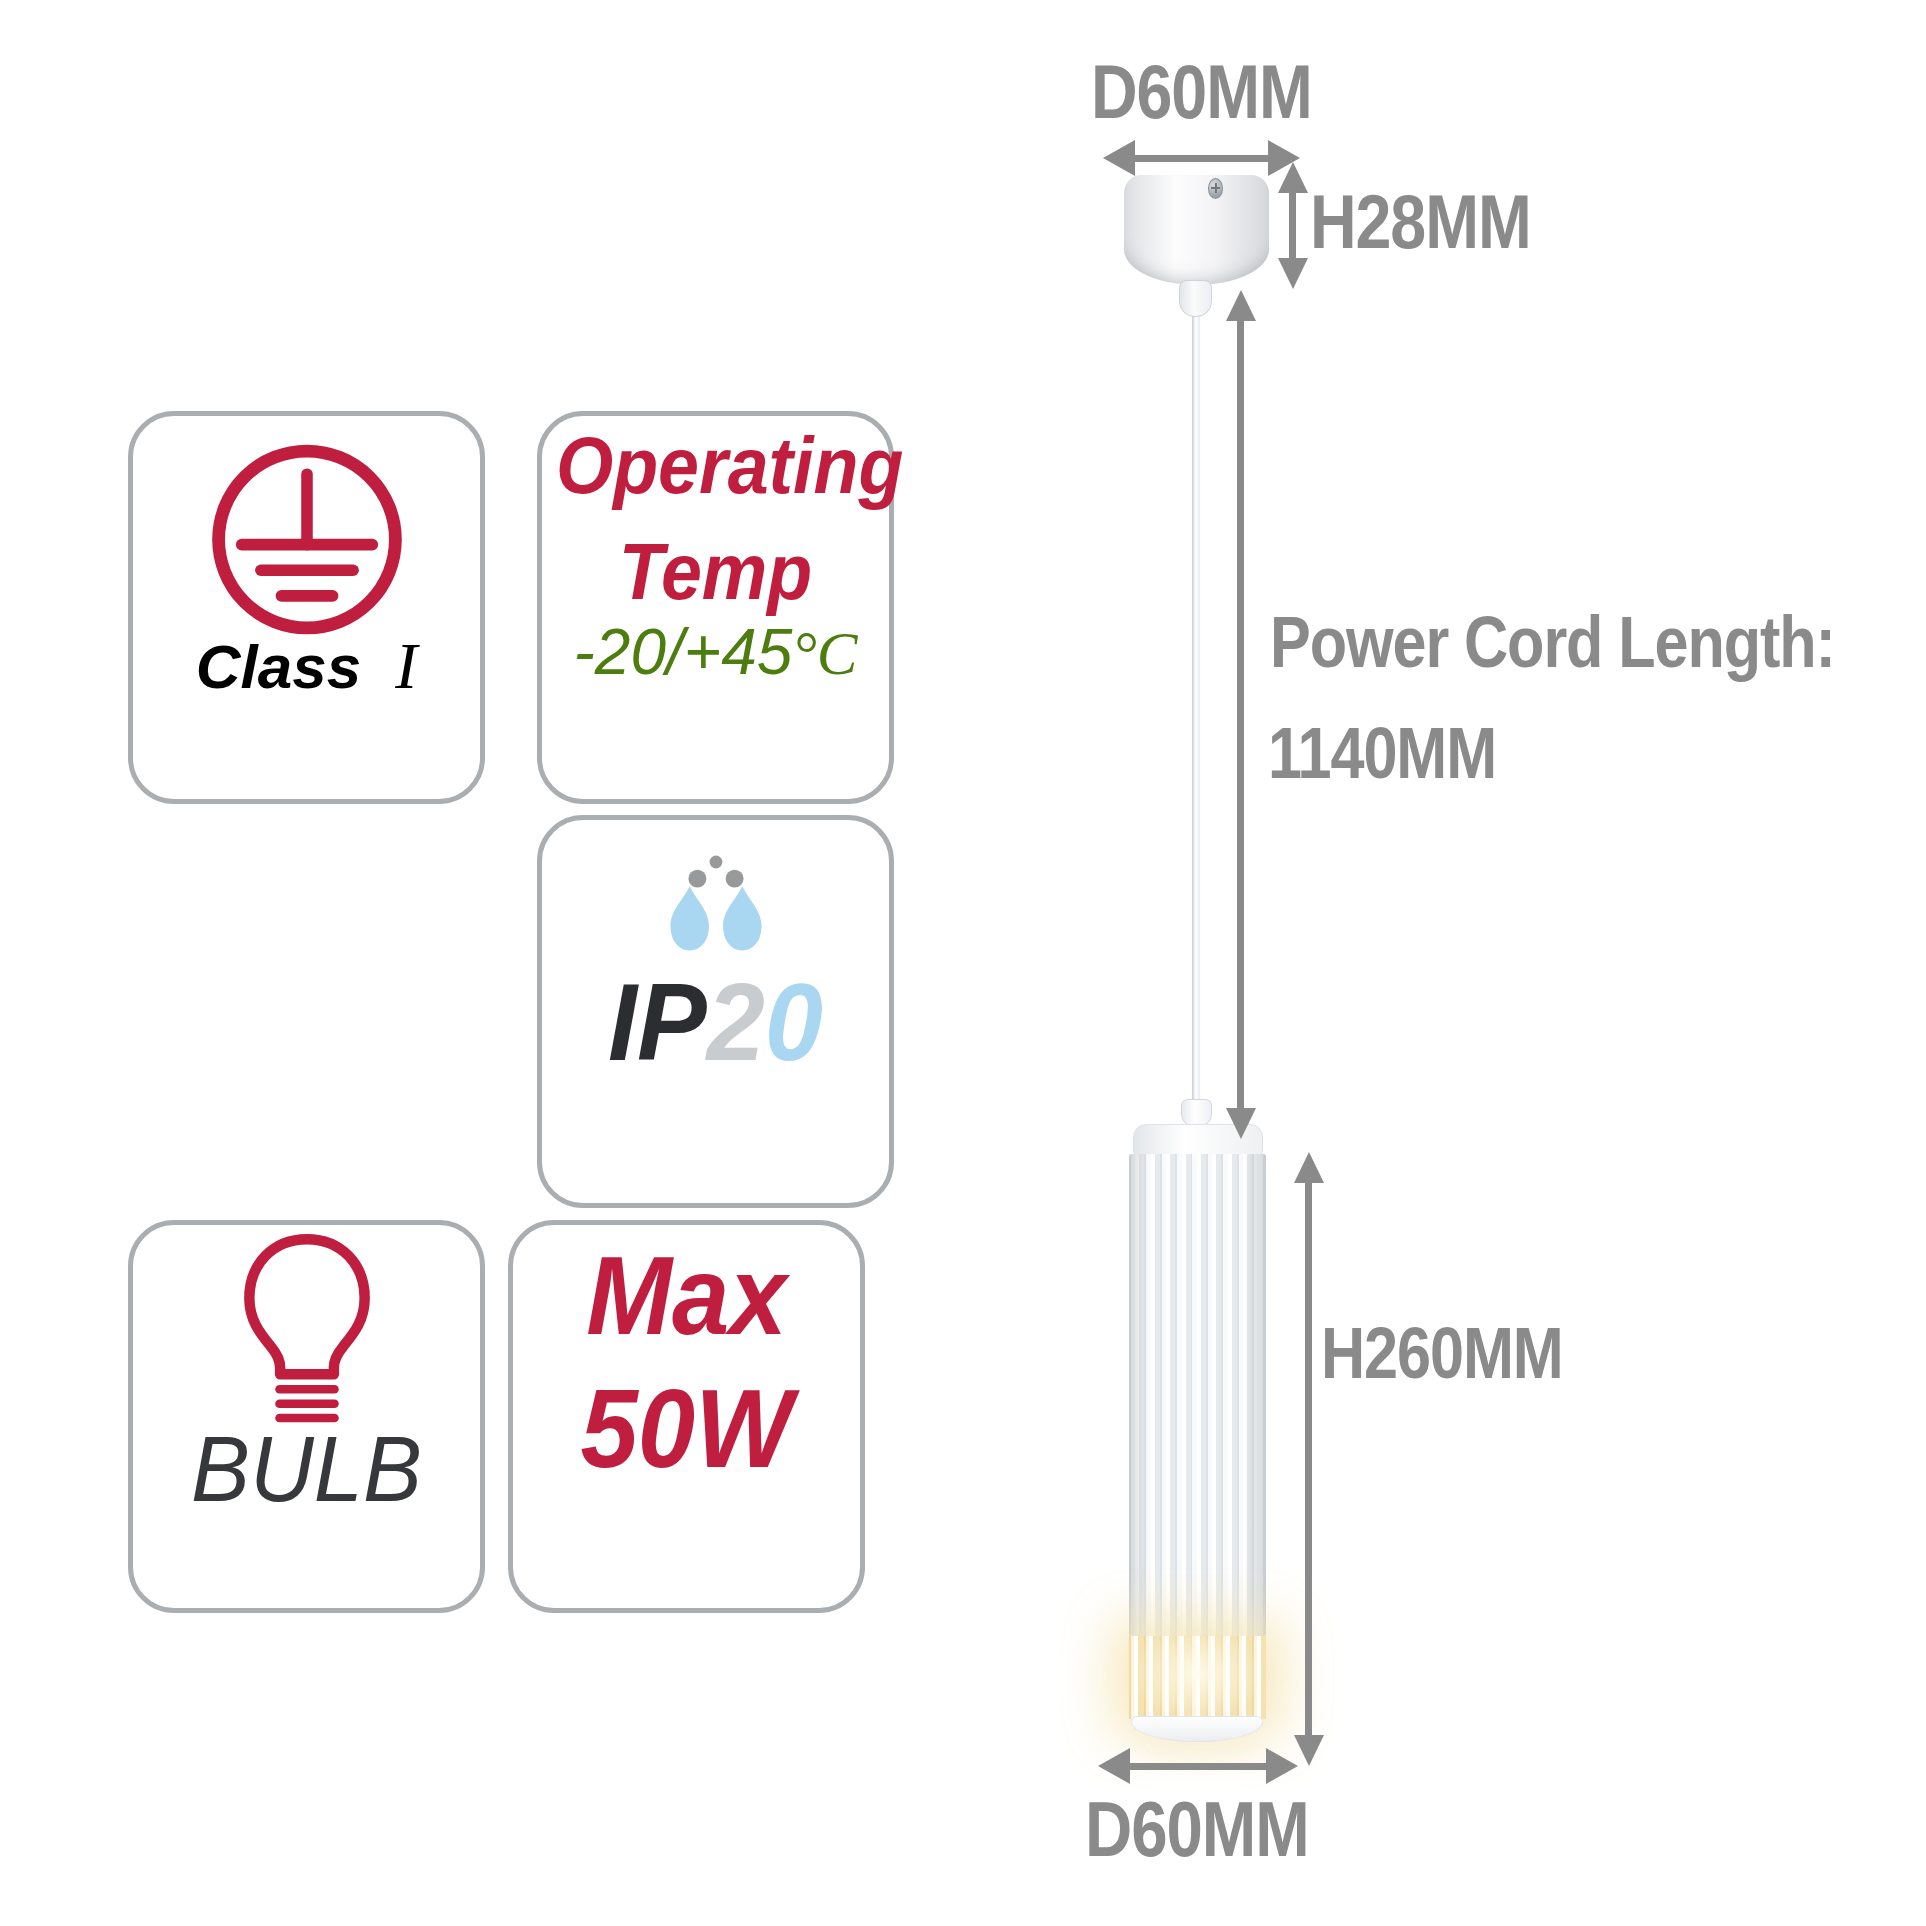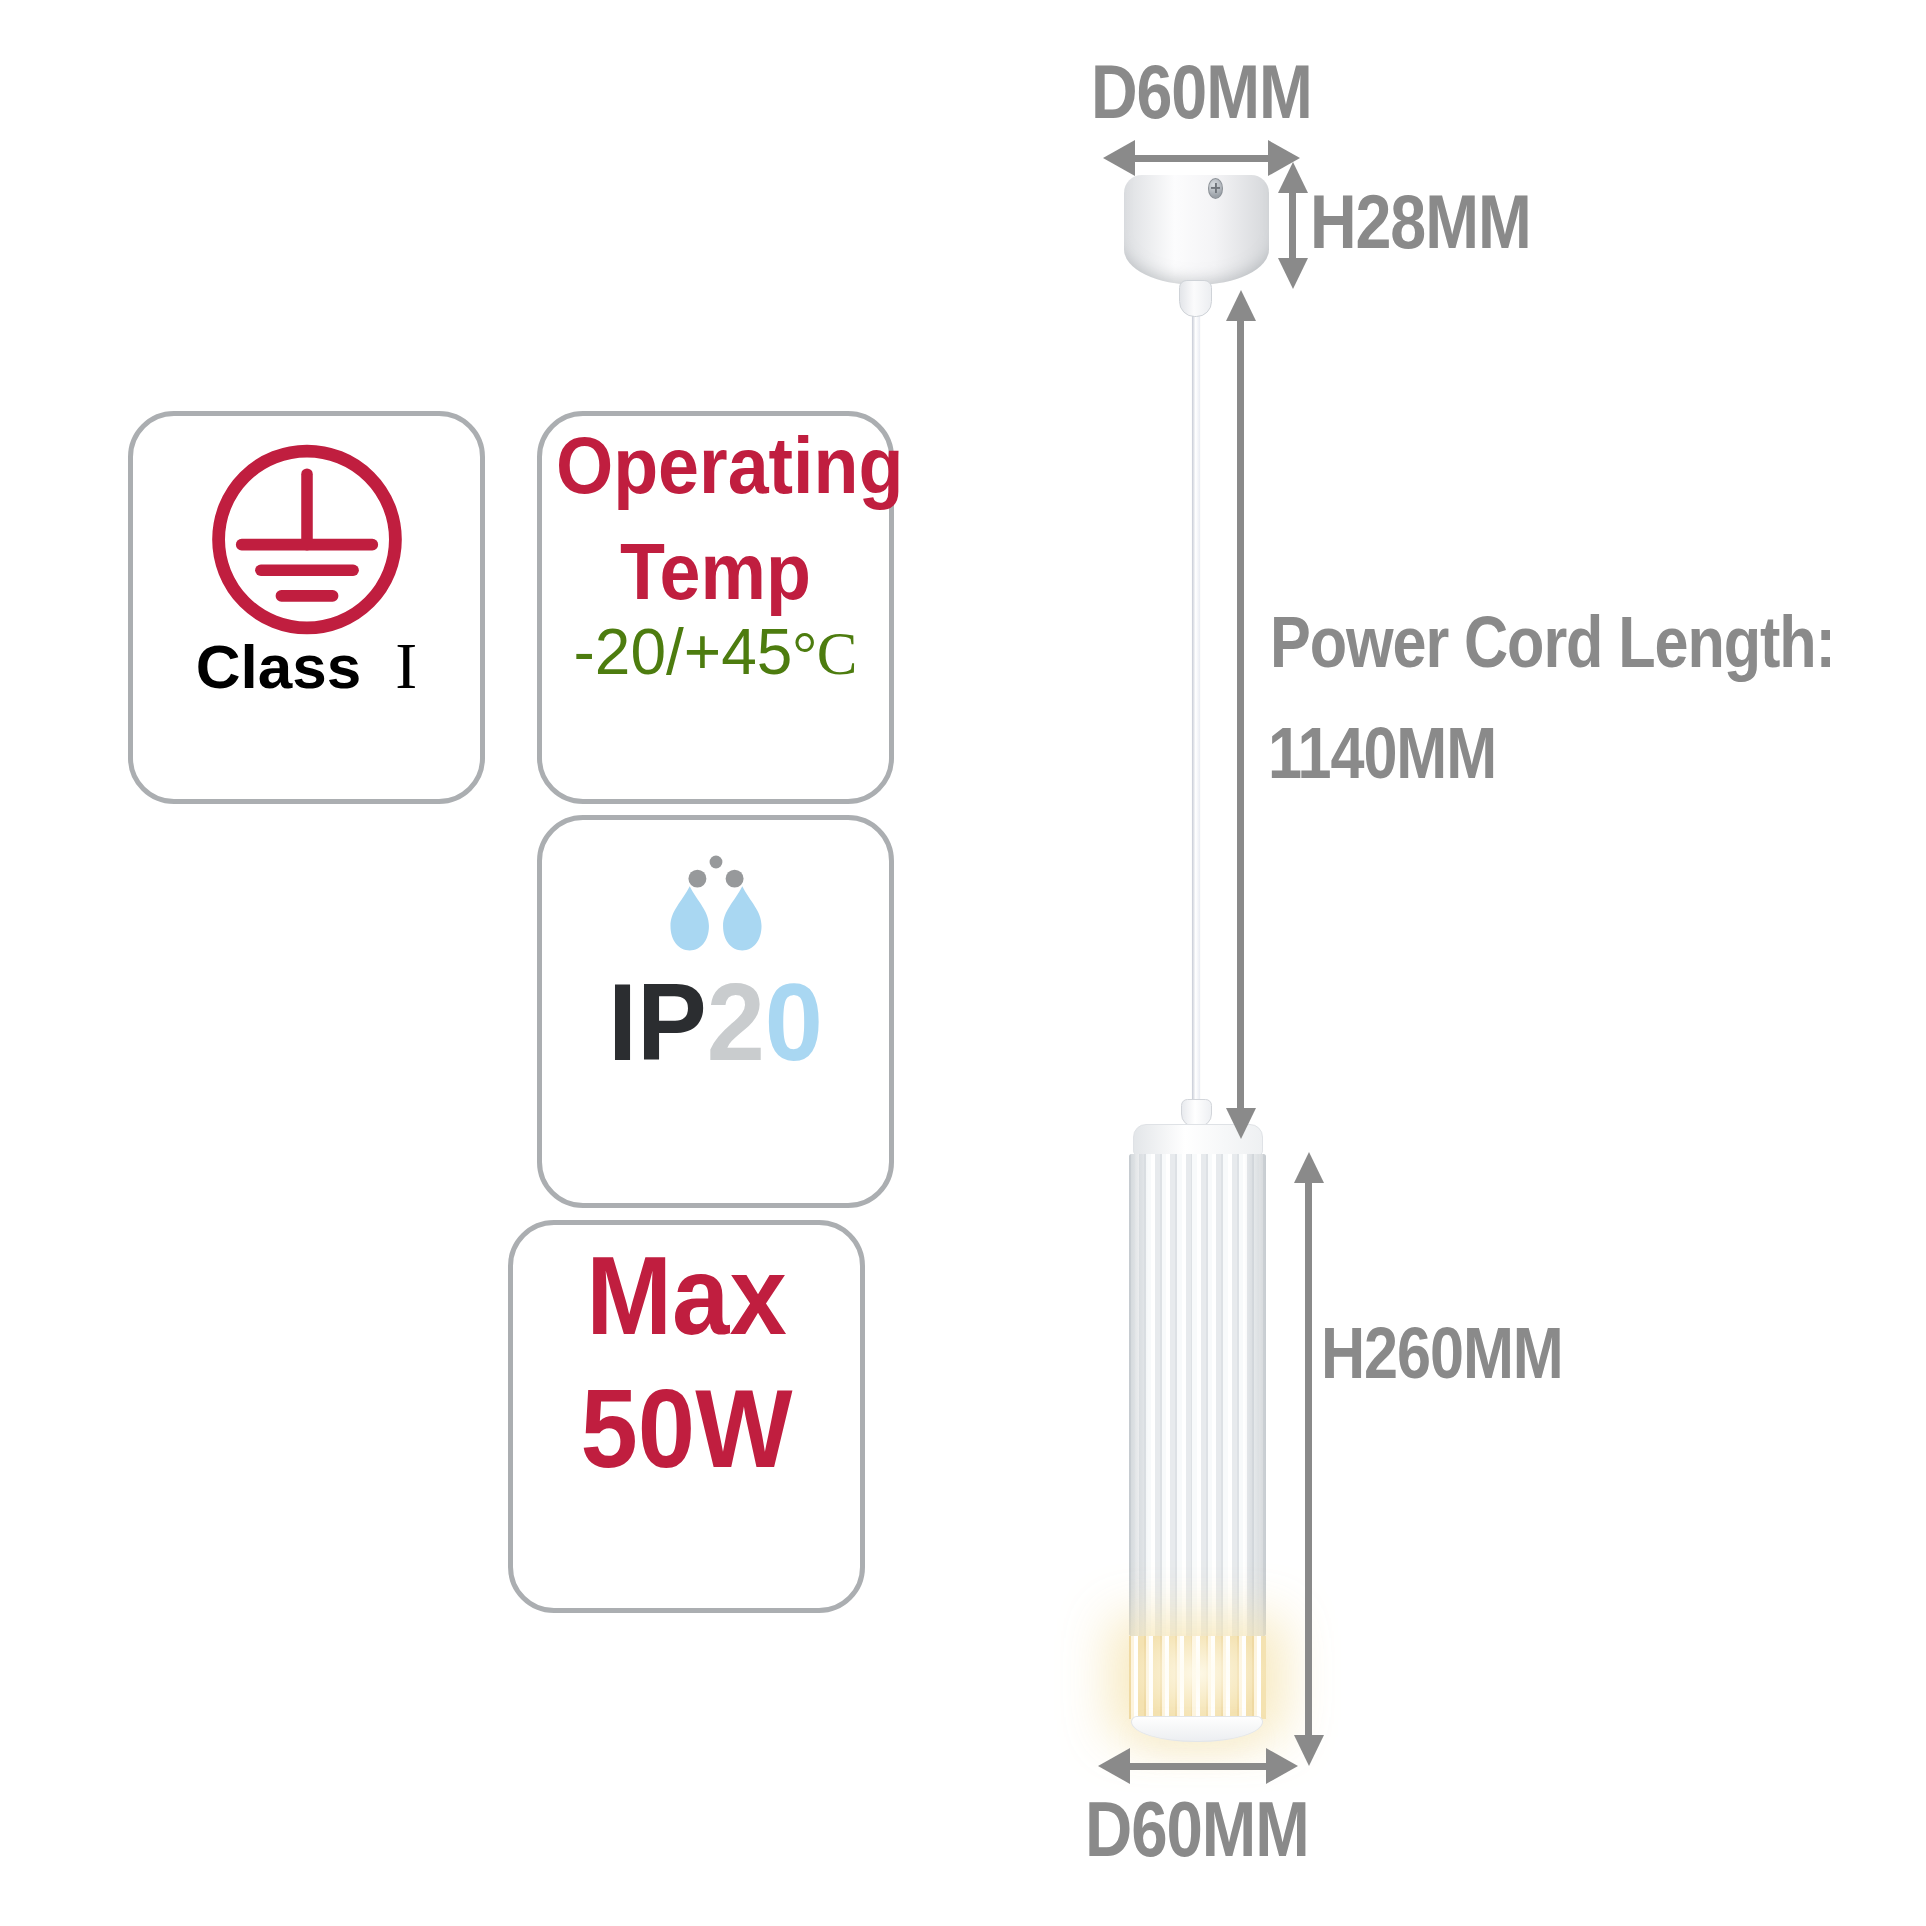--- a/index.html
+++ b/index.html
@@ -2,21 +2,21 @@
 <html style="font-size:10.3px"><head>
 <meta charset="utf-8">
 <style>
   html,body{margin:0;padding:0;background:#ffffff;}
   body{width:1926px;height:1926px;font-family:"Liberation Sans",sans-serif;}
   #canvas{position:relative;width:1926px;height:1926px;background:#ffffff;overflow:hidden;}
 
   
   .badge{
     position:absolute;width:357px;height:393px;box-sizing:border-box;
-    border:5.8px solid #abaeb1;border-radius:46px;background:#ffffff;
+    border:5.8px solid #abaeb1;border-radius:46px;background:#ffffff;font-style:italic;
   }
   .badge-text{position:absolute;left:0;right:0;text-align:center;line-height:1;white-space:nowrap;}
   .crimson{color:#c01e3f;font-weight:bold;transform:scaleX(.92);}
   .serif{font-family:"Liberation Serif",serif;}
   .icon{position:absolute;left:50%;transform:translateX(-50%);}
 
   
   .dim{
     position:absolute;color:#8a8a8a;font-weight:bold;line-height:1;white-space:nowrap;
     letter-spacing:-1.3px;transform:scaleX(.85);transform-origin:left center;
@@ -128,20 +128,31 @@
       <g fill="#a9d7f2">
         <path d="M74,52 C62,76 44,90 44,114 C44,137 57,152 74,152 C91,152 104,137 104,114 C104,90 86,76 74,52 Z"></path>
         <path d="M156,52 C144,76 126,90 126,114 C126,137 139,152 156,152 C173,152 186,137 186,114 C186,90 168,76 156,52 Z"></path>
       </g>
     </svg>
     <div class="badge-text" style="top:147px;font-size:110px;font-weight:bold;transform:scaleX(.95)">
       <span style="color:#2b2d30">IP</span><span style="color:#c9ccce">2</span><span style="color:#a9d7f2">0</span>
     </div>
   </div>
 
+  <div class="badge" style="left:128px;top:1220px">
+    <svg class="icon" style="top:9px" width="151" height="190" viewBox="0 0 230 290">
+      <path fill="none" stroke="#c01e3f" stroke-width="16" stroke-linejoin="round" d="M115,8 C167,8 203,46 203,98 C203,132 186,152 170,172 C160,184 156,194 156,204 L156,214 L74,214 L74,204 C74,194 70,184 60,172 C44,152 27,132 27,98 C27,46 63,8 115,8 Z"></path>
+      <g stroke="#c01e3f" stroke-width="13" stroke-linecap="round">
+        <line x1="73" y1="237" x2="157" y2="237"></line>
+        <line x1="73" y1="259" x2="157" y2="259"></line>
+        <line x1="73" y1="281" x2="157" y2="281"></line>
+      </g>
+    </svg>
+    <div class="badge-text" style="top:198px;font-size:93px;color:#36383b;transform:scaleX(.95)">BULB</div>
+  </div>
 
   <div class="badge" style="left:508px;top:1220px">
     <div class="badge-text crimson" style="top:15.4px;font-size:112px">Max</div>
     <div class="badge-text crimson" style="top:148px;font-size:112px">50W</div>
   </div>
 
   <div class="cord"></div>
   <div class="canopy"></div>
   <div class="screw"></div>
   <div class="cord-grip"></div>

